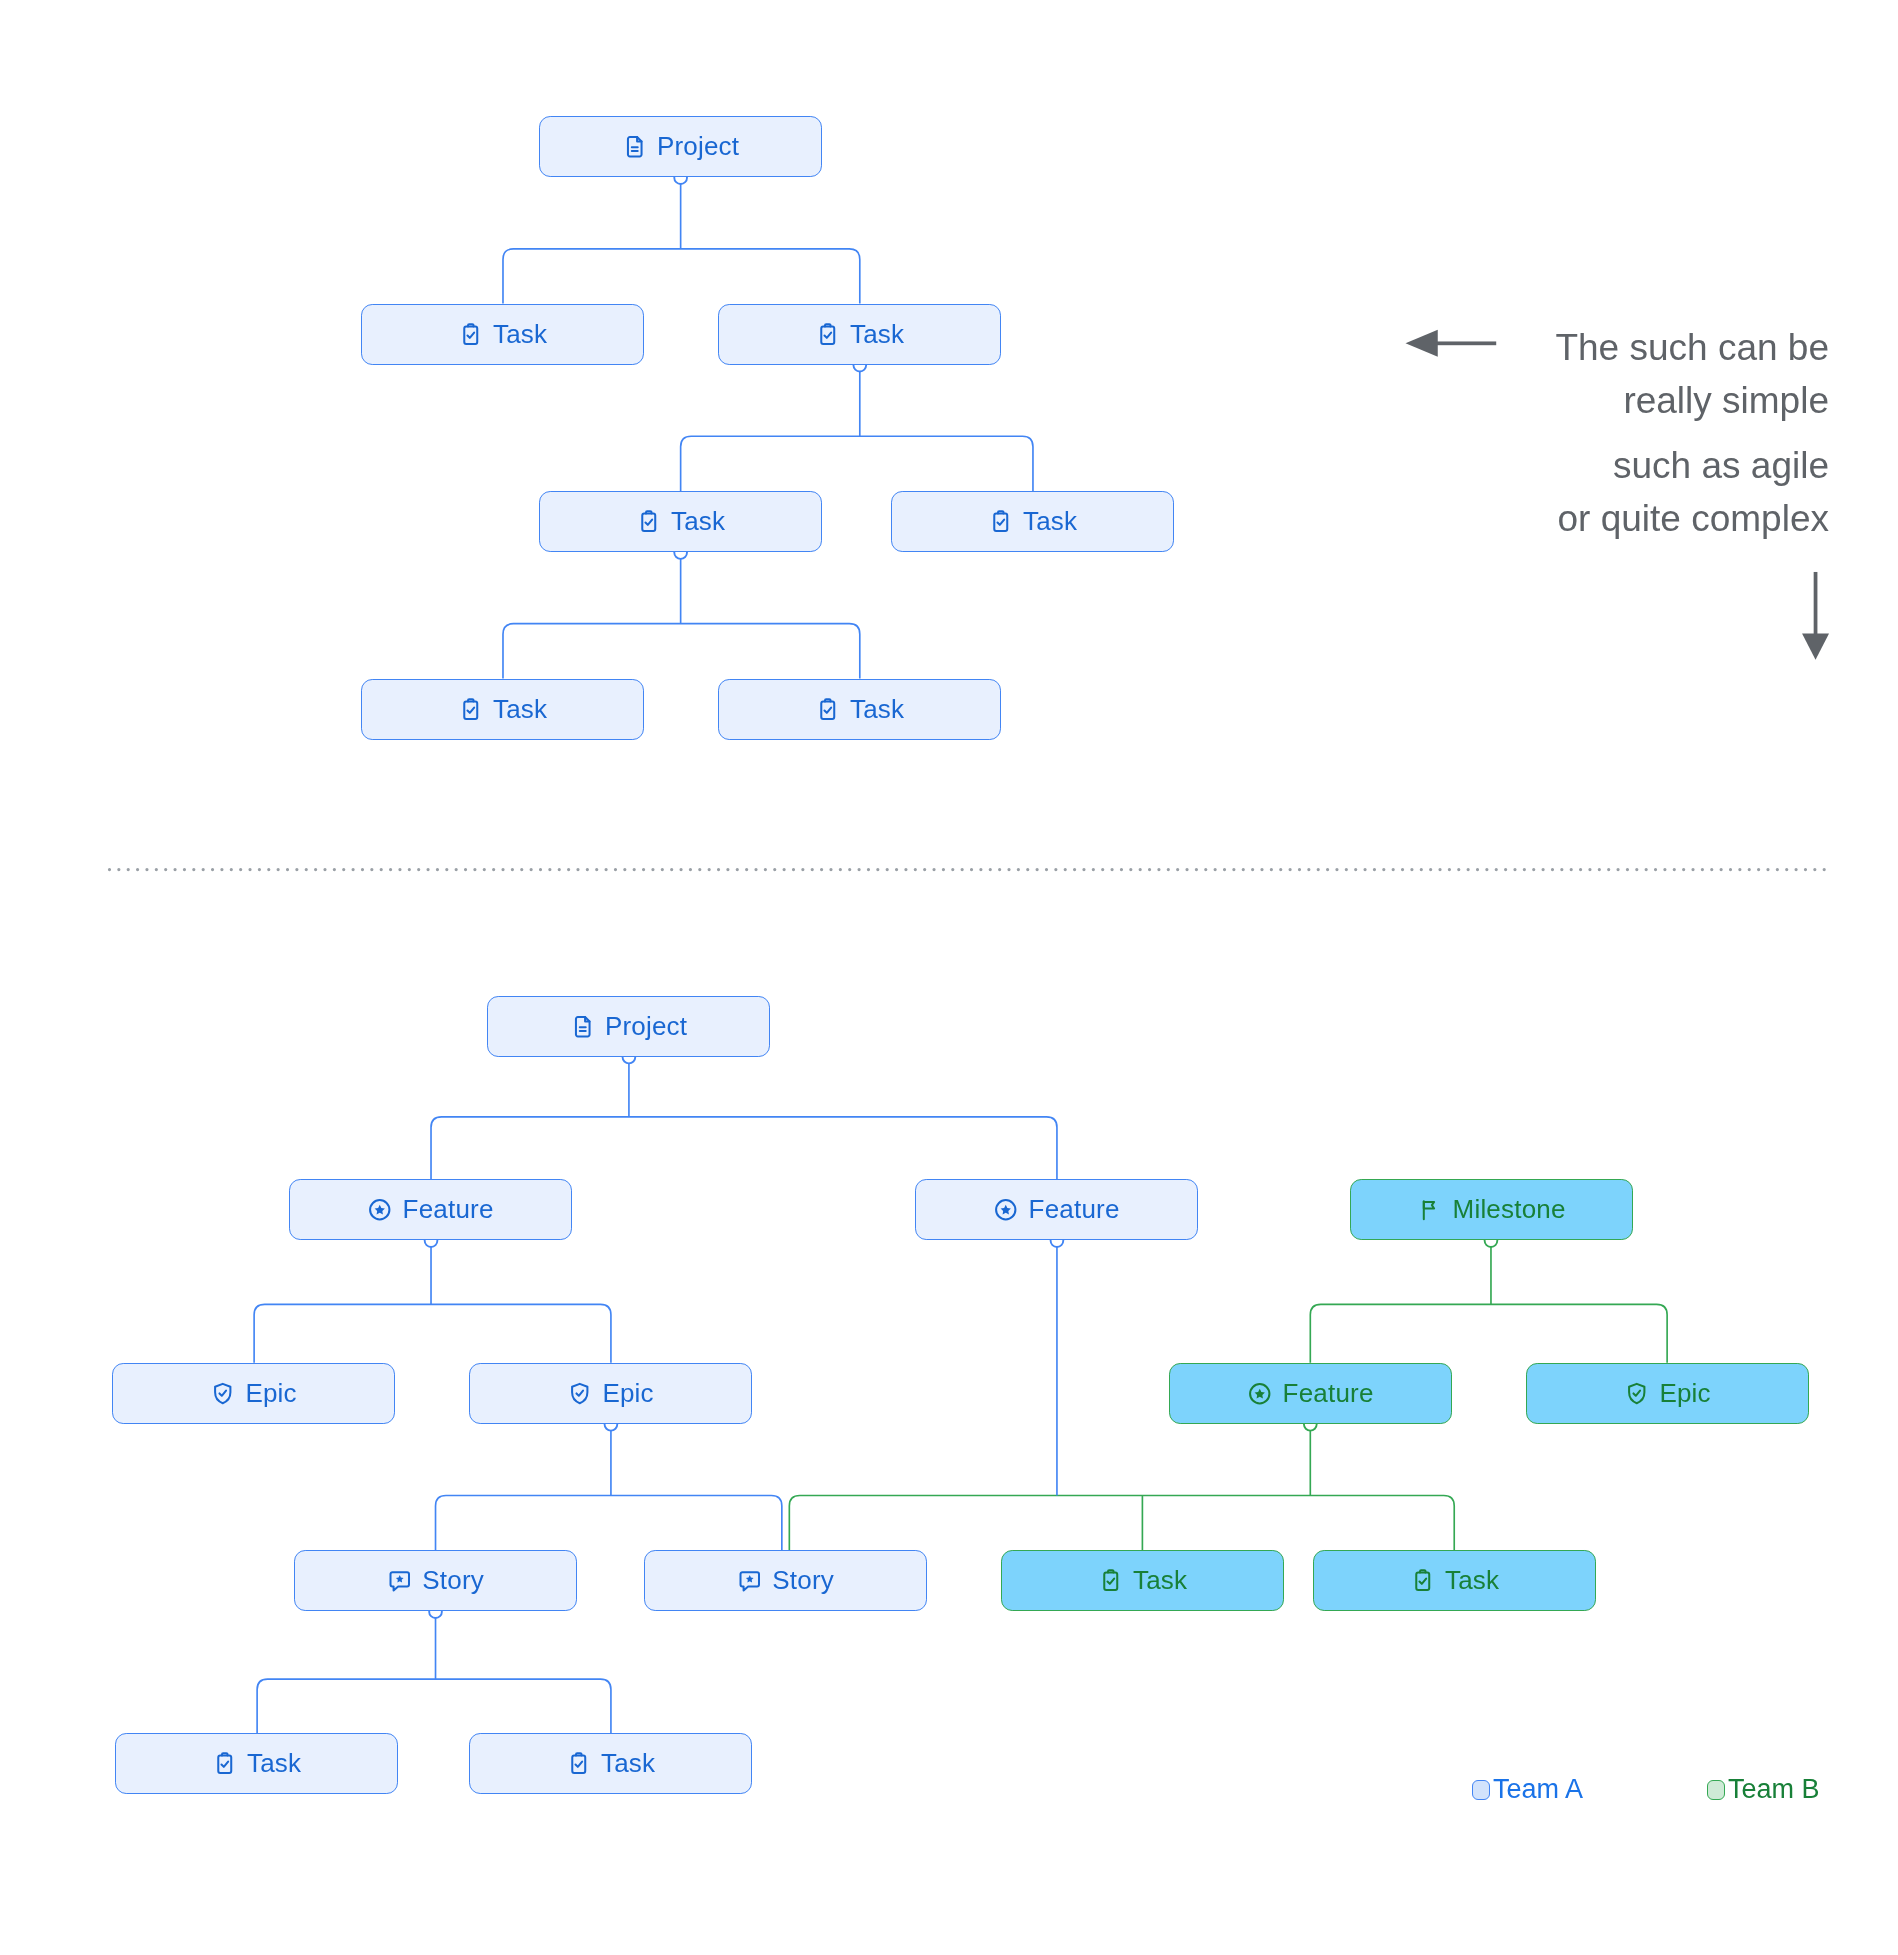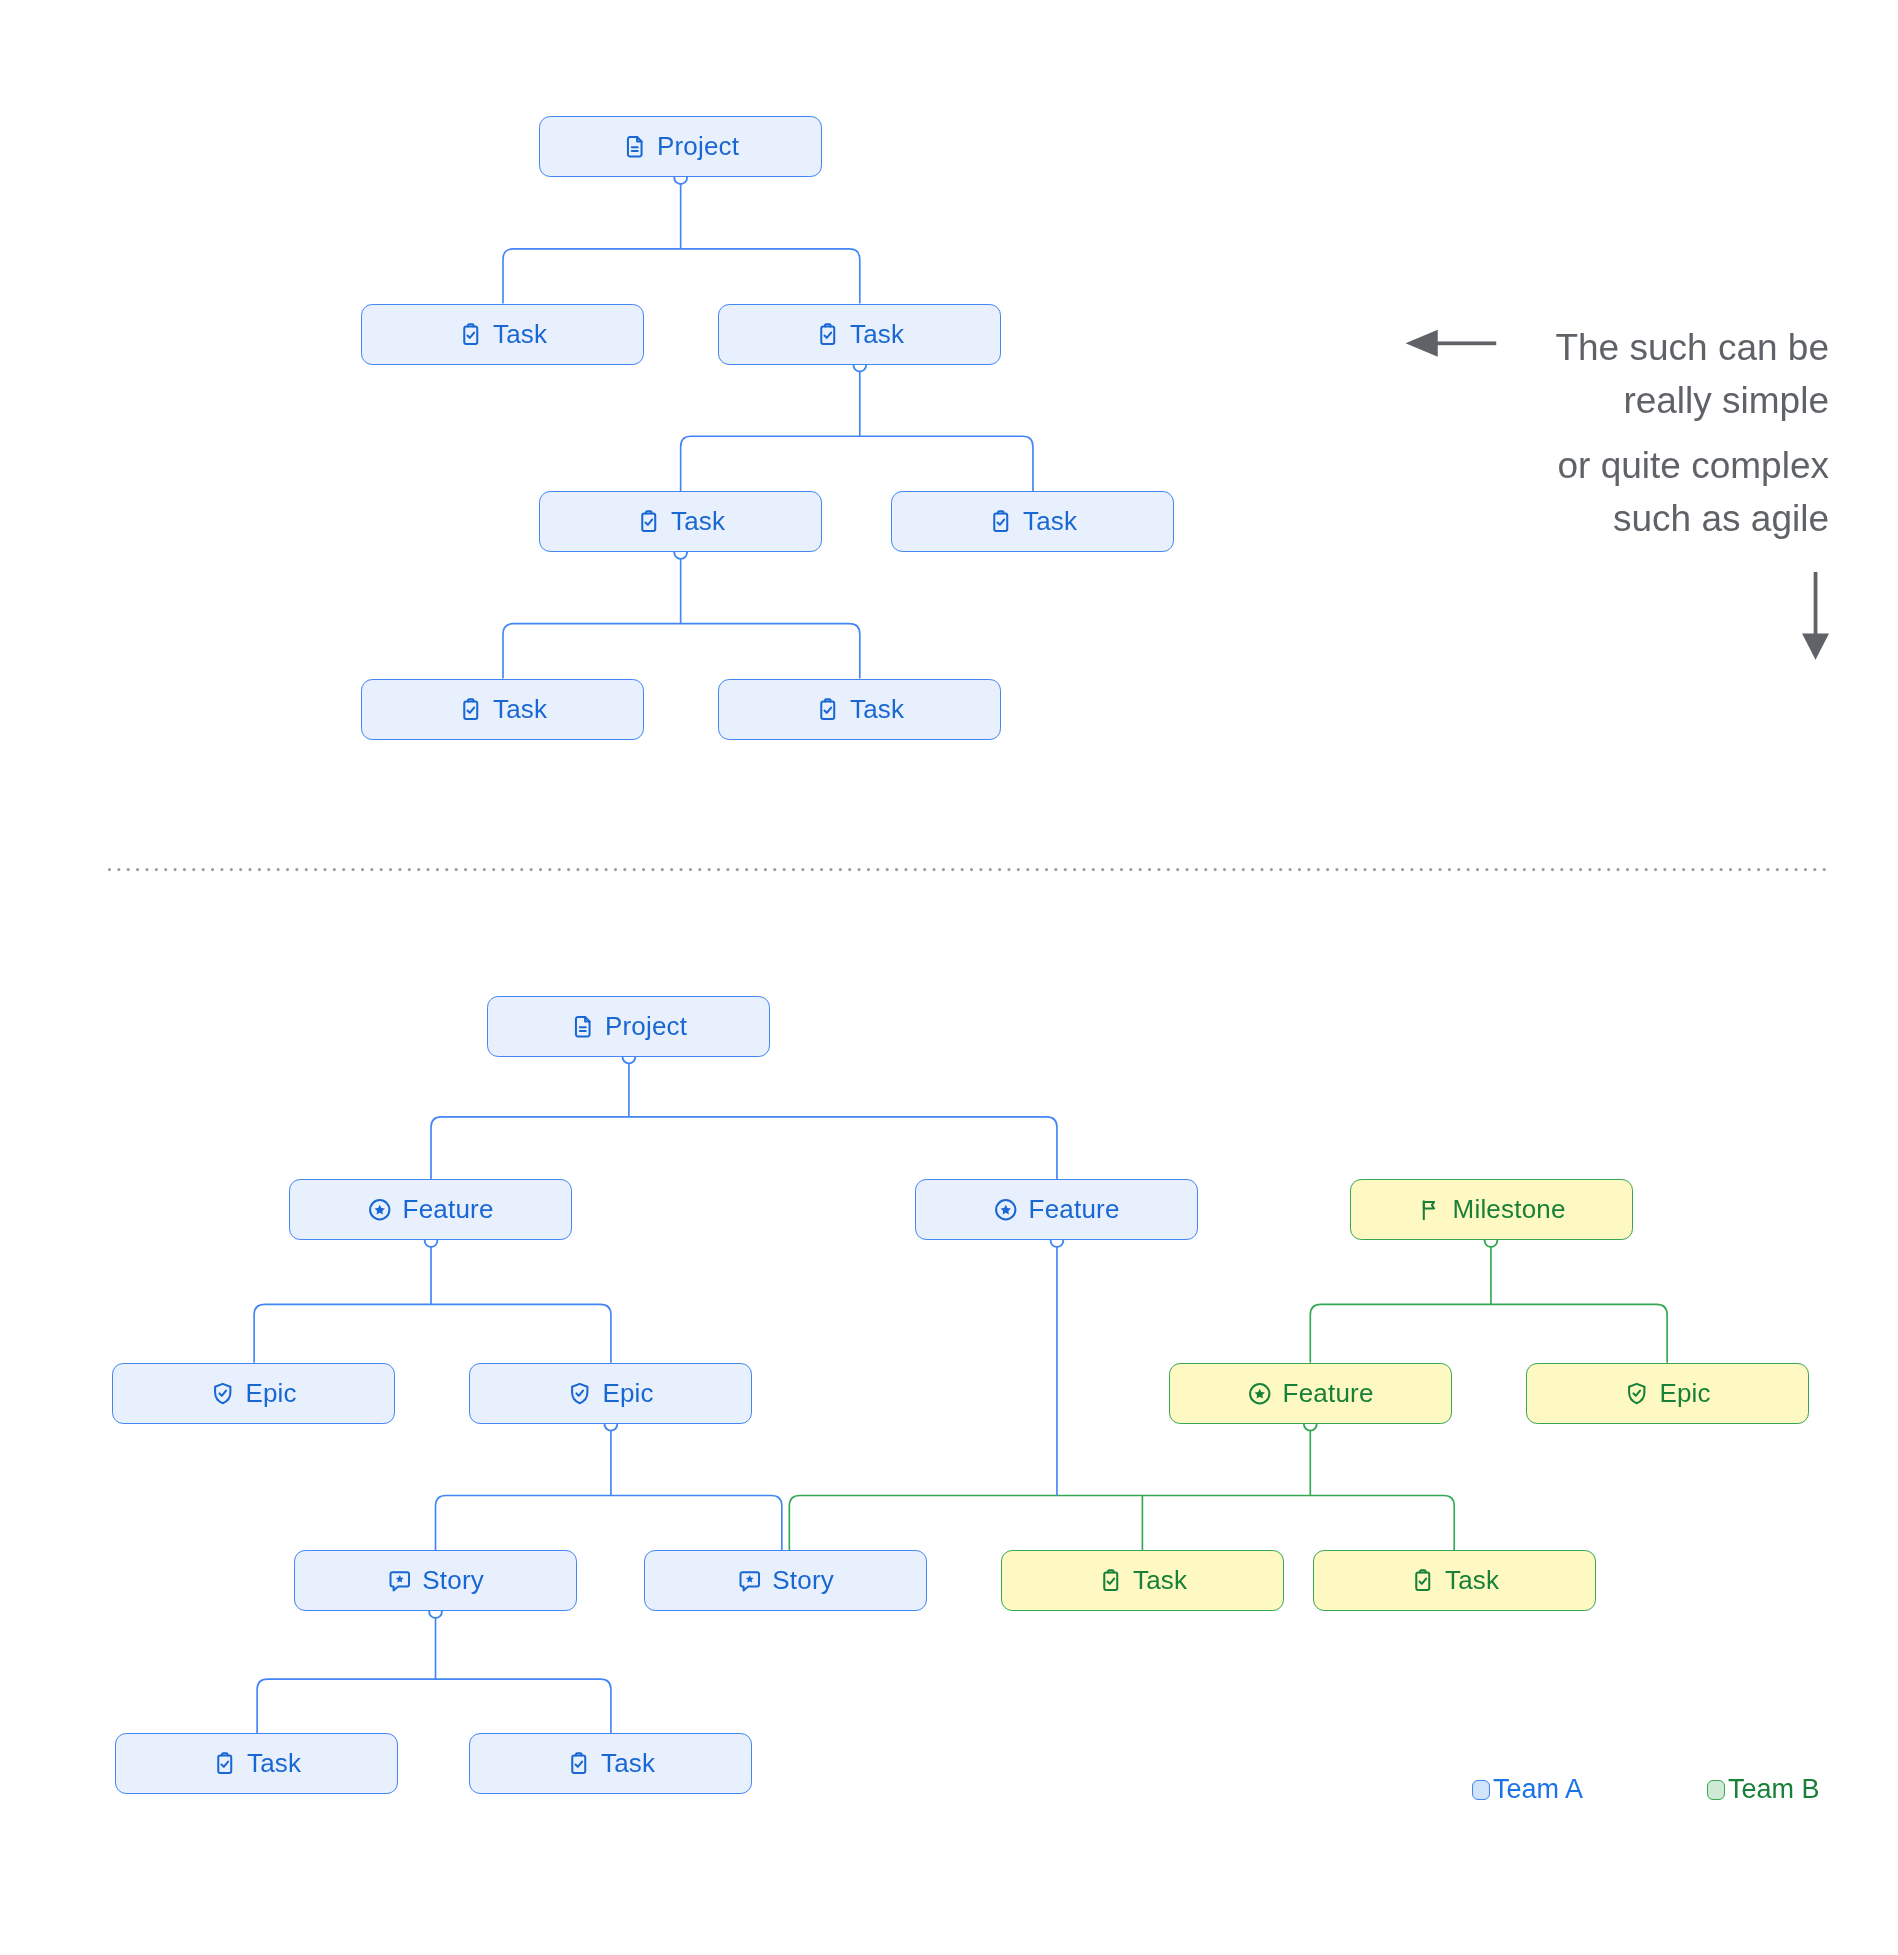--- a/index.html
+++ b/index.html
@@ -8,21 +8,21 @@
     font-family:Liberation Sans, sans-serif;overflow:hidden;
   }
   #connector-layer{position:absolute;left:0;top:0;z-index:1;}
   #nodes-layer{position:absolute;left:0;top:0;width:100%;height:100%;z-index:2;}
   .node{
     position:absolute;width:283px;height:61px;box-sizing:border-box;
     border-radius:11.2px;display:flex;align-items:center;justify-content:center;
     gap:9.7px;font-size:26px;font-weight:500;letter-spacing:0.2px;
   }
   .node.team-a{background:#E8F0FE;border:1.9px solid #4285F4;color:#1967D2;}
-  .node.team-b{background:#fef9c3;border:1.9px solid #34A853;color:#188038;}
+  .node.team-b{background:#7dd3fc;border:1.9px solid #34A853;color:#188038;}
   .node .icon{display:flex;align-items:center;}
   .annotation{
     position:absolute;right:69px;top:321px;text-align:right;
     color:#5F6368;font-size:37px;line-height:53px;z-index:3;
   }
   .annotation .para2{margin-top:12px;}
   .legend-item{
     position:absolute;display:flex;align-items:center;gap:3px;z-index:3;
   }
   .legend-item .swatch{
@@ -281,22 +281,22 @@
         <span>Task</span>
       </div>
     </div>
 
   <div class="annotation">
     <div class="para1">
       <div>The such can be</div>
       <div>really simple</div>
     </div>
     <div class="para2">
+      <div>such as agile</div>
       <div>or quite complex</div>
-      <div>such as agile</div>
     </div>
   </div>
 
   <div class="legend-item" id="legend-a">
     <span class="swatch"></span>
     <span class="legend-label">Team A</span>
   </div>
   <div class="legend-item" id="legend-b">
     <span class="swatch"></span>
     <span class="legend-label">Team B</span>

